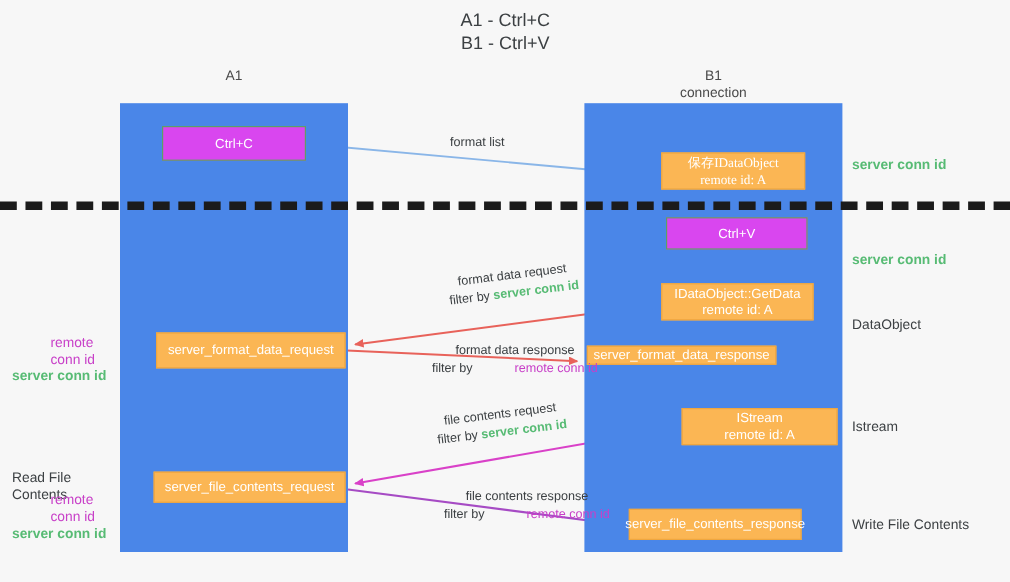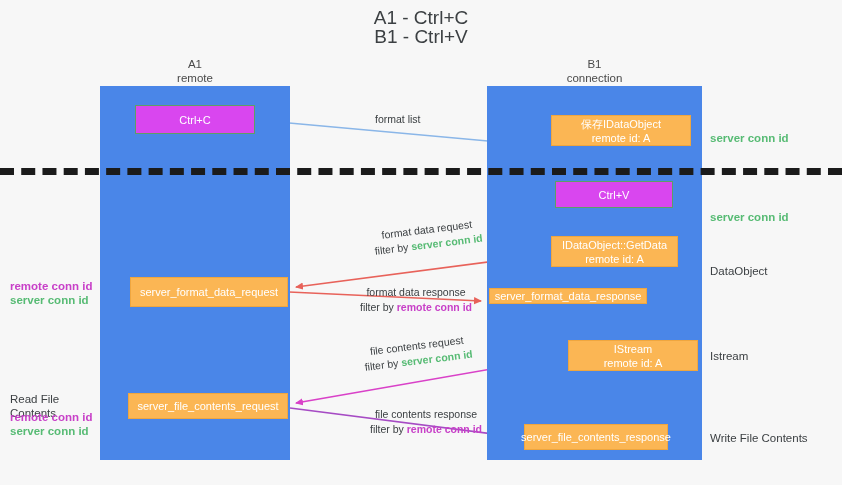--- a/index.html
+++ b/index.html
@@ -22,21 +22,21 @@
     height: 485px;
   }
   .abs { position: absolute; }
 
   
   #title {
     top: 8px;
     left: 0;
     width: 842px;
     text-align: center;
-    font-size: 19px;
+    font-size: 15px;
     line-height: 19px;
     color: #3c4043;
   }
 
   
   .lane-header {
     text-align: center;
     font-size: 11.5px;
     line-height: 14px;
     color: #4a4a4a;
@@ -74,37 +74,37 @@
     justify-content: center;
     text-align: center;
     padding: 3px 6px;
   }
   .node.green { background: #d946ef; border: 1px solid #5f9e66; }
   .node.orange { background: #fbb654; border: 1px solid #efa63f; }
   .node .l2 { font-size: 11px; line-height: 14px; }
 
   
   #node-ctrl-c        { left: 135px; top: 105px; width: 120px; height: 29px; }
-  #node-save-idataobj { left: 551px; top: 115px; width: 140px; height: 31px; }
+  #node-save-idataobj { left: 551px; top: 127px; width: 120px; height: 31px; font-family: Liberation Serif, serif; }
   #node-ctrl-v        { left: 555px; top: 181px; width: 118px; height: 27px; }
   #node-getdata       { left: 551px; top: 236px; width: 127px; height: 31px; }
   #node-fmt-req       { left: 130px; top: 277px; width: 158px; height: 30px; }
   #node-fmt-resp      { left: 489px; top: 288px; width: 158px; height: 16px; }
   #node-istream       { left: 568px; top: 340px; width: 130px; height: 31px; }
   #node-file-req      { left: 128px; top: 393px; width: 160px; height: 26px; }
   #node-file-resp     { left: 524px; top: 424px; width: 144px; height: 26px; }
 
   
   .right-label {
     font-size: 11.5px;
     line-height: 15px;
     left: 710px;
   }
   .green-txt { color: #57bb74; font-weight: bold; }
-  .magenta-txt { color: #c840c8; font-weight: bold; }
+  .magenta-txt { color: #c840c8; font-weight: normal; margin-left: 32px; }
   #lbl-server-1 { top: 131px; }
   #lbl-server-2 { top: 210px; }
   #lbl-dataobject { top: 244px; color: #3c4043; margin-top: 20px; }
   #lbl-istream { top: 349px; color: #3c4043; }
   #lbl-write-file { top: 431px; color: #3c4043; }
 
   
   .left-label {
     font-size: 11.5px;
     line-height: 14px;
@@ -181,21 +181,20 @@
 
 <div class="abs" id="separator"></div>
 
 <div class="abs" id="title">
   <div>A1 - Ctrl+C</div>
   <div>B1 - Ctrl+V</div>
 </div>
 
 <div class="abs lane-header" id="lane-a-header">
   <div>A1</div>
-  <div>remote</div>
 </div>
 <div class="abs lane-header" id="lane-b-header">
   <div>B1</div>
   <div>connection</div>
 </div>
 
 <div class="abs node green" id="node-ctrl-c">
   <div>Ctrl+C</div>
 </div>
 

